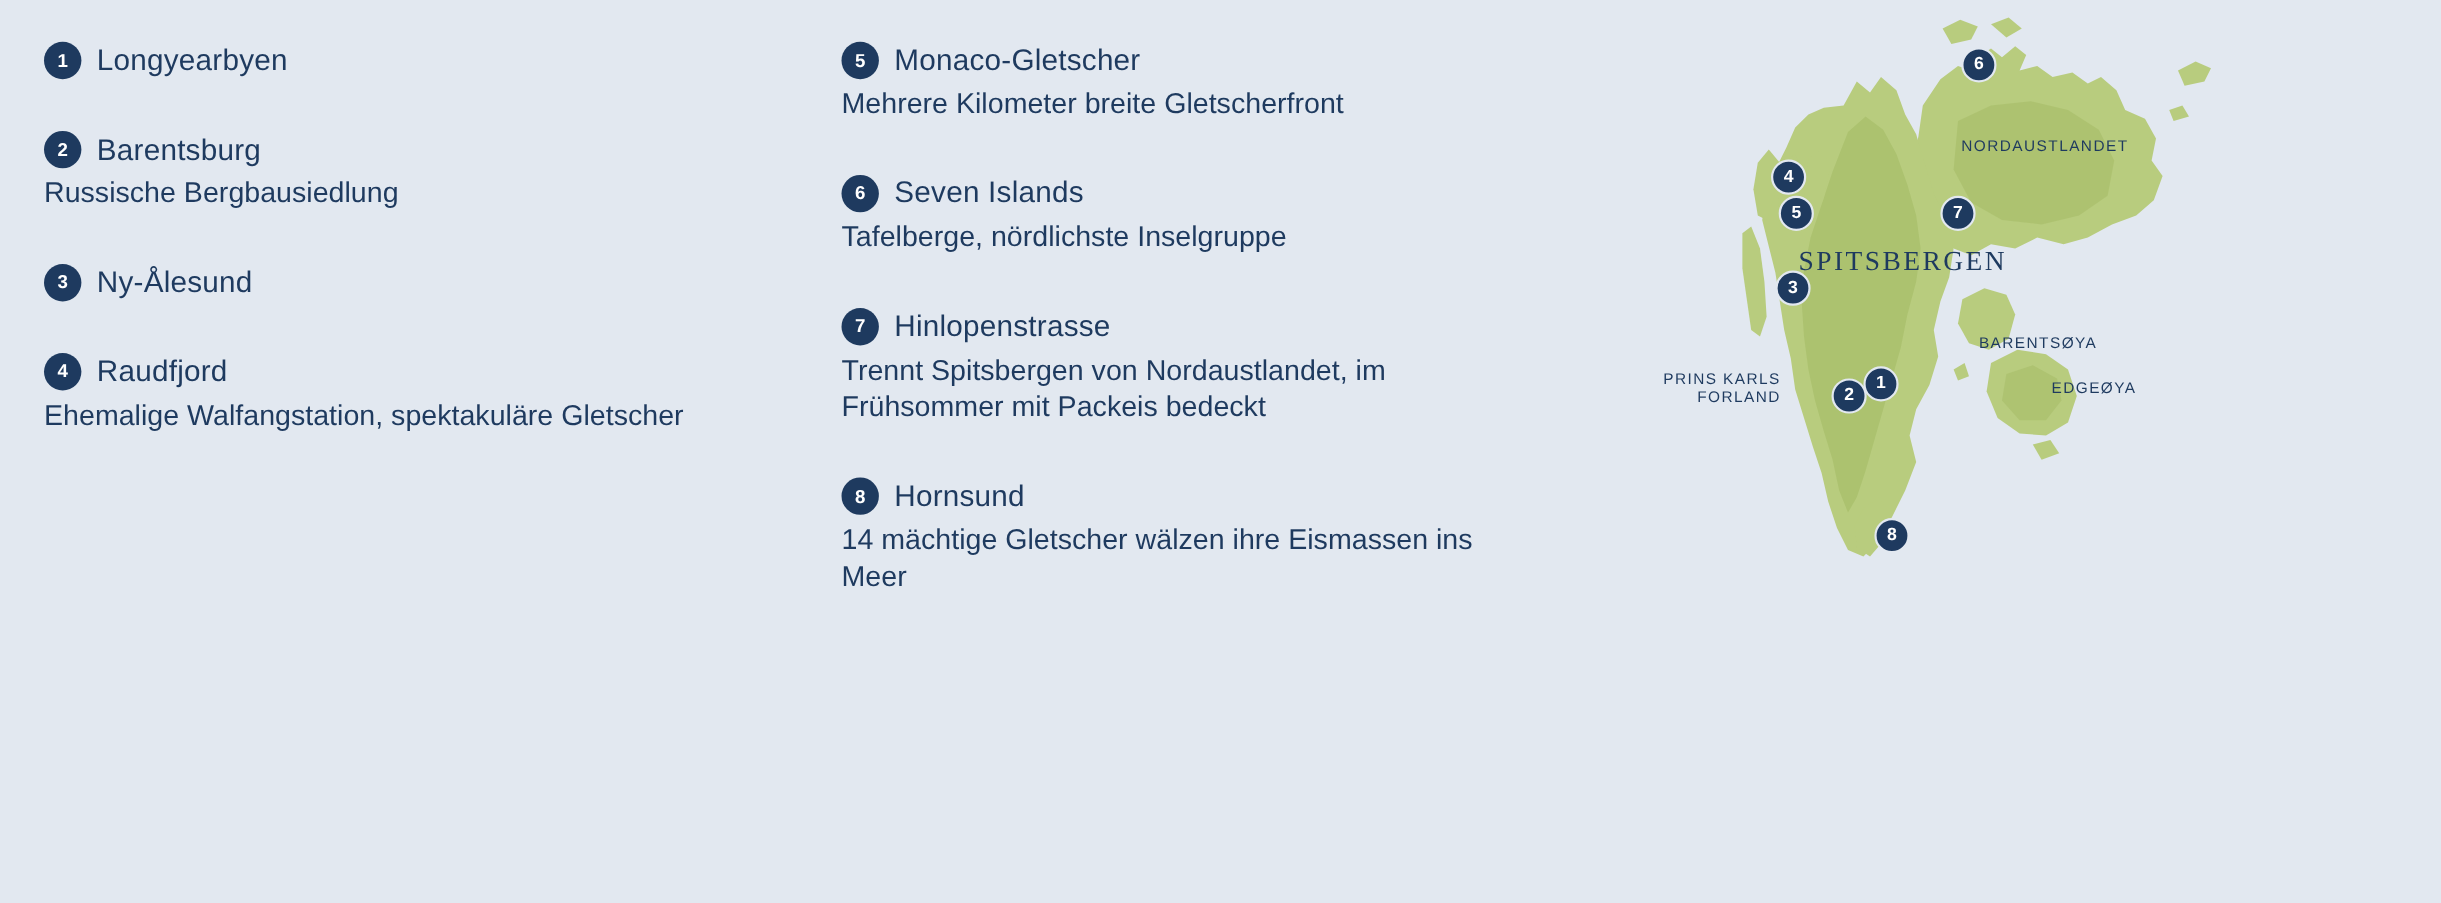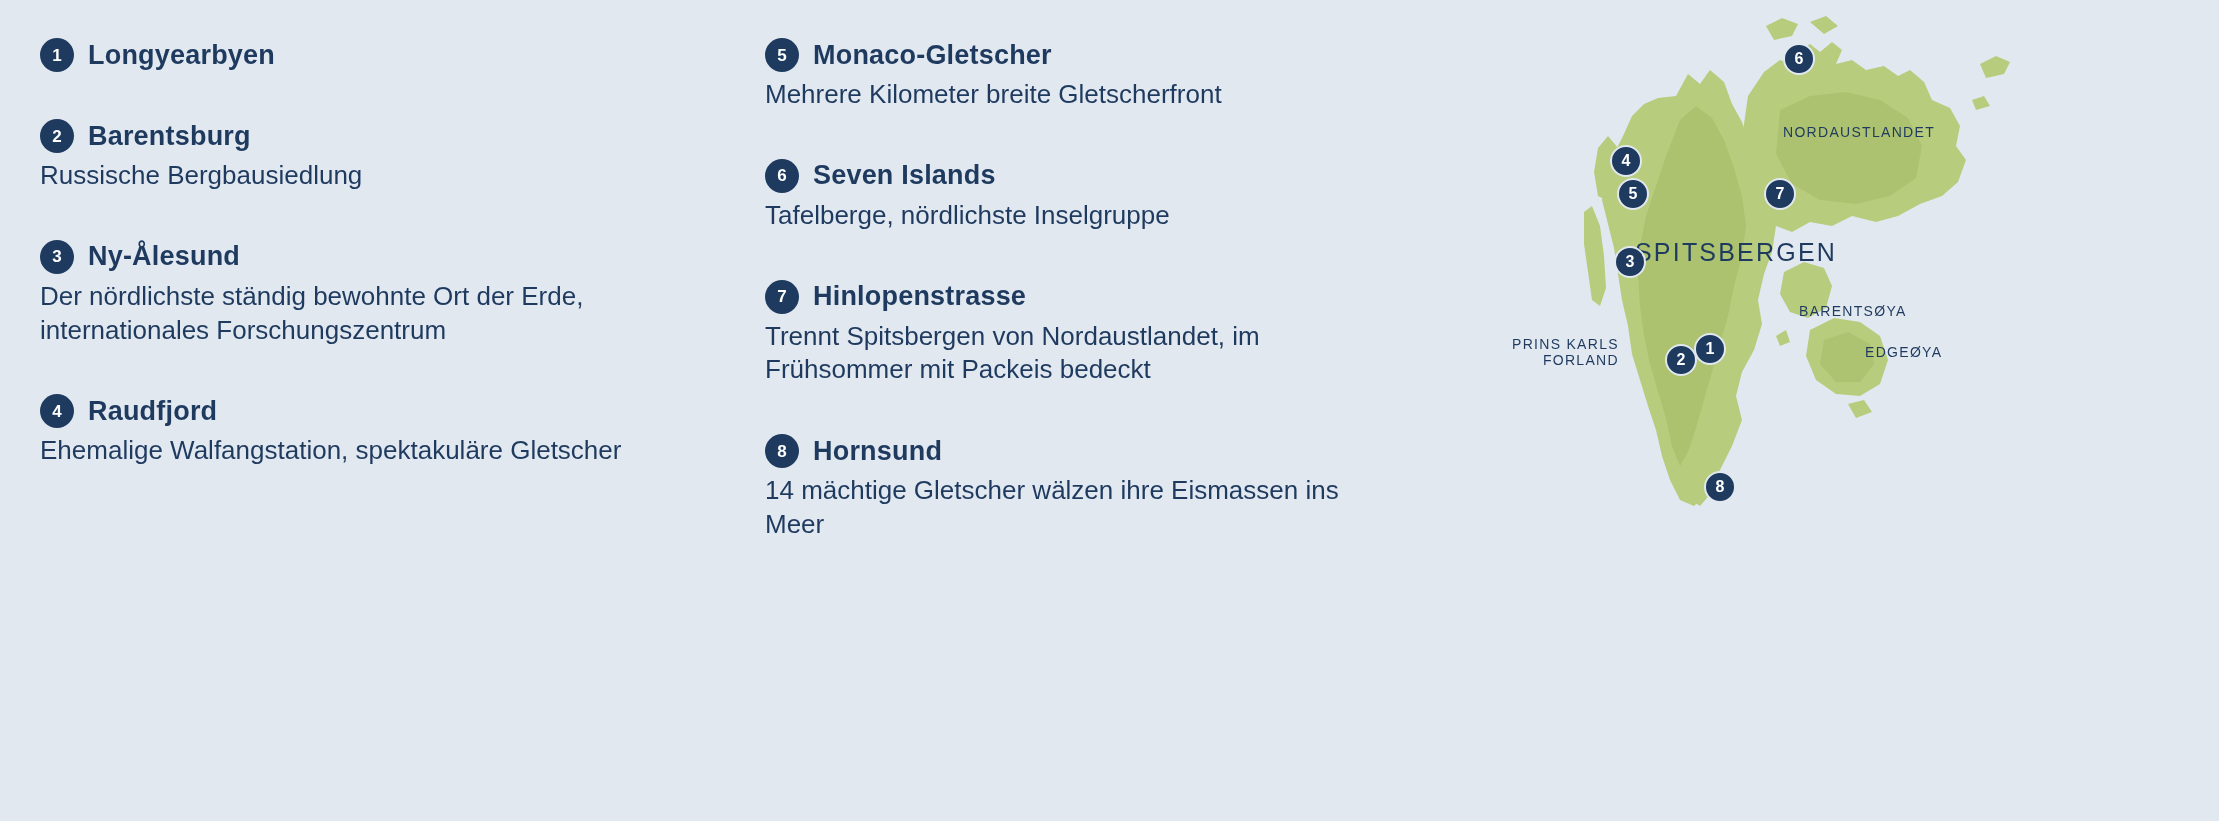--- a/index.html
+++ b/index.html
@@ -56,21 +56,21 @@
     font-size: 17px;
     font-weight: bold;
     display: flex;
     align-items: center;
     justify-content: center;
     flex: none;
     line-height: 1;
   }
   .item-title {
     font-size: 27px;
-    font-weight: bold;
+    font-weight: normal;
     color: #1e3a5f;
     letter-spacing: 0.2px;
     white-space: nowrap;
   }
   .item-desc {
     font-size: 26px;
     line-height: 1.3;
     color: #1e3a5f;
     max-width: 640px;
     font-weight: 400;
@@ -143,21 +143,20 @@
           <div class="item-title">Barentsburg</div>
         </div>
         <div class="item-desc">Russische Bergbausiedlung</div>
       </div>
 
       <div class="legend-item">
         <div class="item-head">
           <div class="badge">3</div>
           <div class="item-title">Ny-Ålesund</div>
         </div>
-        <div class="item-desc">Der nördlichste ständig bewohnte Ort der Erde, internationales Forschungszentrum</div>
       </div>
 
       <div class="legend-item">
         <div class="item-head">
           <div class="badge">4</div>
           <div class="item-title">Raudfjord</div>
         </div>
         <div class="item-desc">Ehemalige Walfangstation, spektakuläre Gletscher</div>
       </div>
 
@@ -227,21 +226,21 @@
       <path d="M330 330 L354 318 L380 322 L400 336 L408 360 L400 384 L380 396 L356 394 L336 380 L326 356 Z" fill="#b8cc7e"></path>
       <path d="M344 340 L368 332 L390 344 L394 364 L380 382 L356 382 L340 364 Z" fill="#a9bf6c" opacity="0.7"></path>
 
       <path d="M368 404 L384 400 L392 412 L376 418 Z" fill="#b8cc7e"></path>
       <path d="M296 336 L306 330 L310 342 L300 346 Z" fill="#b8cc7e"></path>
 
       <path d="M214 462 L228 452 L238 468 L232 492 L220 506 L208 498 L206 478 Z" fill="#b8cc7e"></path>
     </svg>
 
     <div class="map-label" style="left:303px; top:124px;">NORDAUSTLANDET</div>
-    <div class="map-label big" style="left:155px; top:238px;">SPITSBERGEN</div>
+    <div class="map-label big" style="left:155px; top:224px;font-family:Liberation Serif, serif;">SPITSBERGEN</div>
     <div class="map-label" style="left:290px; top:303px;margin-left:29px;">BARENTSØYA</div>
     <div class="map-label" style="left:385px; top:344px;">EDGEØYA</div>
 
     <div class="map-label two-line" style="left:32px; top:336px;">
       <div>PRINS KARLS</div>
       <div>FORLAND</div>
     </div>
 
     <div class="map-badge" style="left:303px; top:43px;">6</div>
     <div class="map-badge" style="left:130px; top:145px;">4</div>

